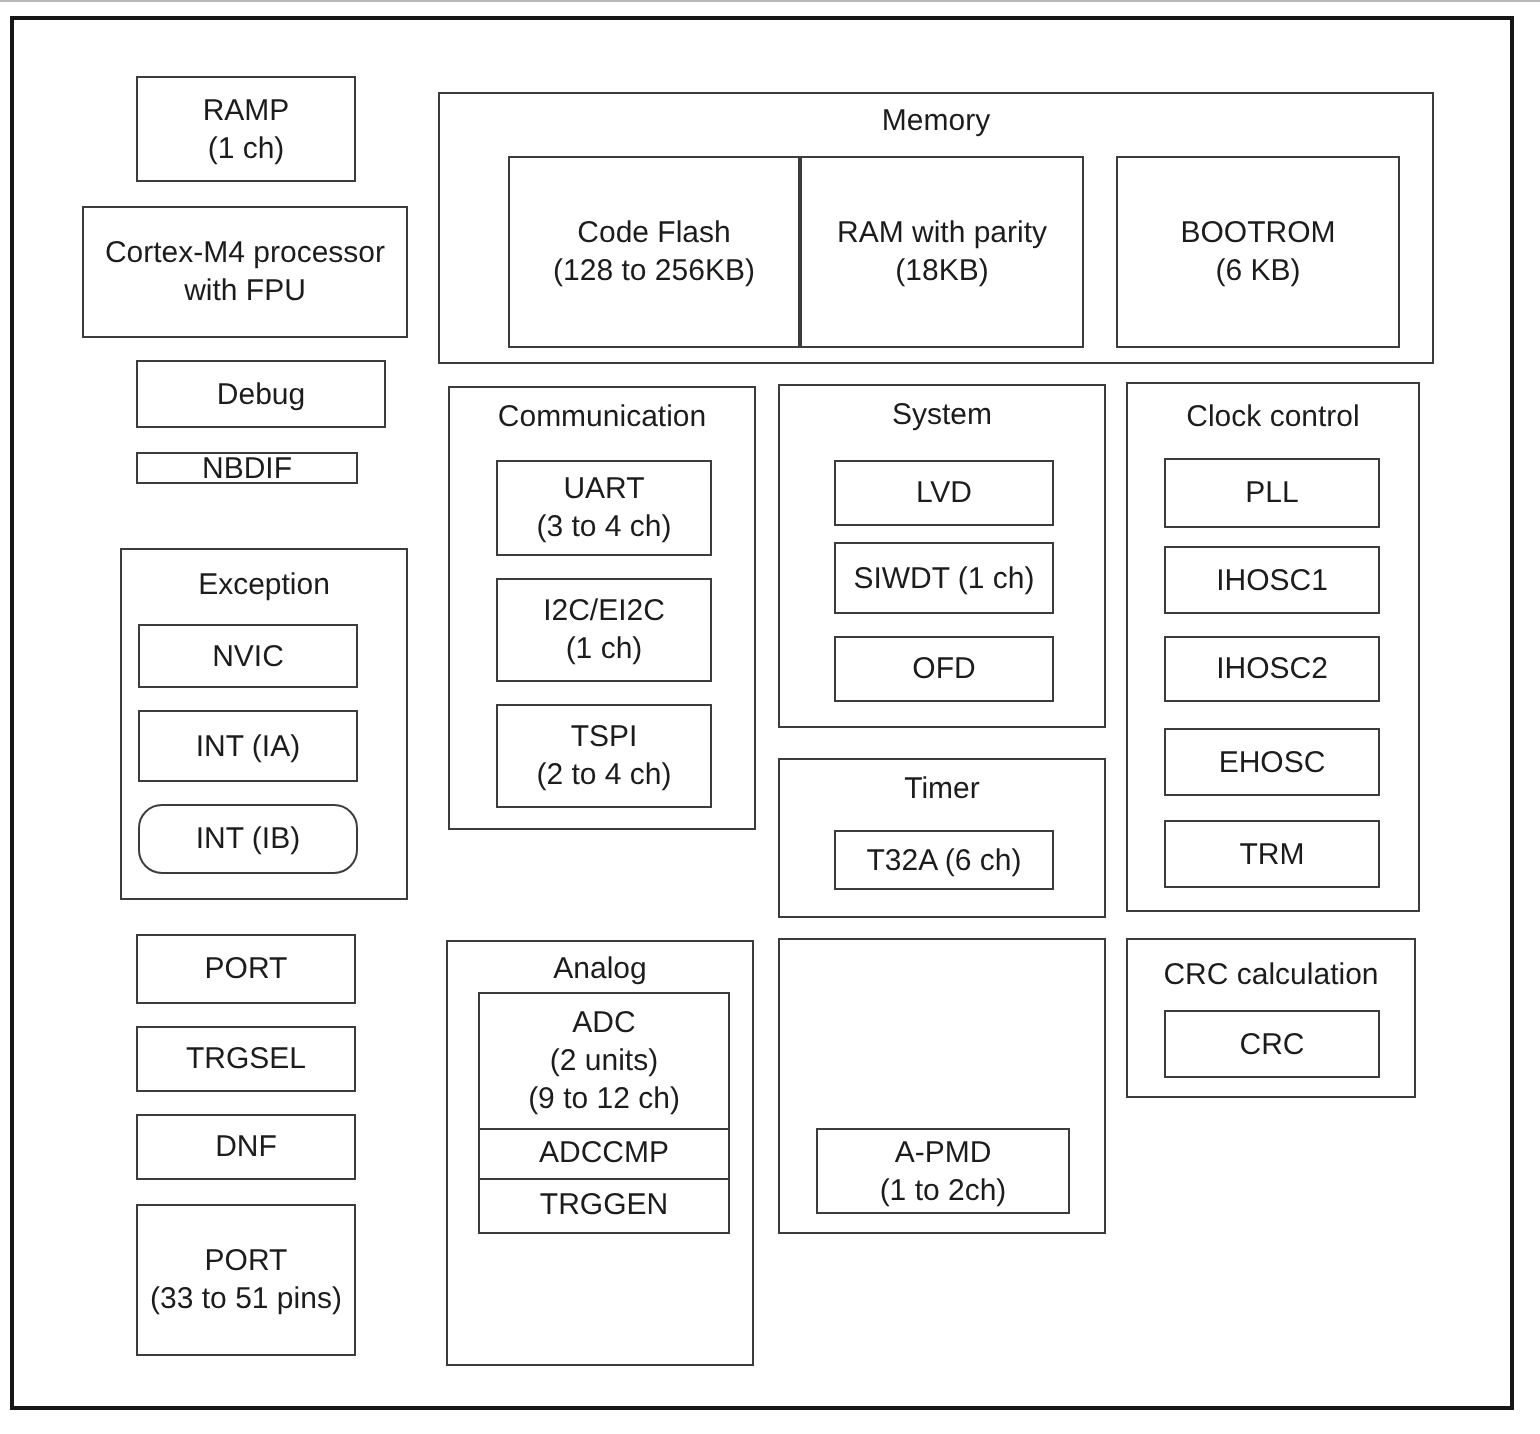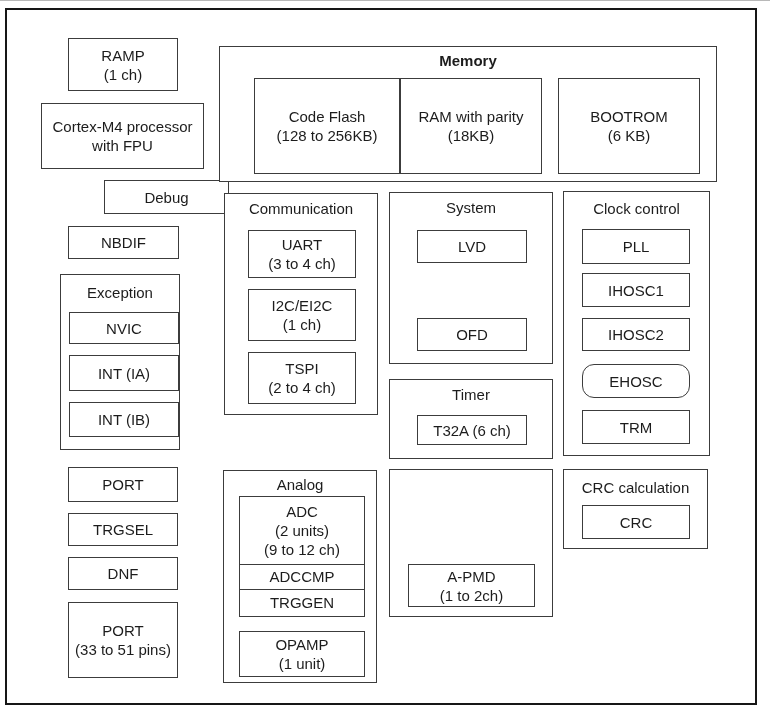--- a/index.html
+++ b/index.html
@@ -30,38 +30,38 @@
 </head>
 <body>
 
 <div id="page">
   <div class="frame"></div>
 
   <div class="box" style="left:68px;top:37px;width:110px;height:53px;">RAMP
 (1 ch)</div>
   <div class="box" style="left:41px;top:102px;width:163px;height:66px;">Cortex-M4 processor
 with FPU</div>
-  <div class="box" style="left:68px;top:179px;width:125px;height:34px;margin-left:36px;">Debug</div>
-  <div class="box" style="left:68px;top:225px;width:111px;height:33px;">NBDIF</div>
+  <div class="box" style="left:68px;top:179px;width:125px;height:34px;">Debug</div>
+  <div class="box" style="left:68px;top:225px;width:111px;height:16px;">NBDIF</div>
 
-  <div class="section" style="left:60px;top:273px;width:120px;height:176px;">
+  <div class="section" style="left:60px;top:273px;width:144px;height:176px;">
     <div class="section-label" style="top:9px;">Exception</div>
     <div class="box" style="left:8px;top:37px;width:110px;height:32px;">NVIC</div>
     <div class="box" style="left:8px;top:80px;width:110px;height:36px;">INT (IA)</div>
-    <div class="box" style="left:8px;top:127px;width:110px;height:35px;">INT (IB)</div>
+    <div class="box" style="left:8px;top:127px;width:110px;height:35px;border-radius:12px;">INT (IB)</div>
   </div>
 
   <div class="box" style="left:68px;top:466px;width:110px;height:35px;">PORT</div>
   <div class="box" style="left:68px;top:512px;width:110px;height:33px;">TRGSEL</div>
   <div class="box" style="left:68px;top:556px;width:110px;height:33px;">DNF</div>
   <div class="box" style="left:68px;top:601px;width:110px;height:76px;">PORT
 (33 to 51 pins)</div>
 
   <div class="section" style="left:219px;top:45px;width:498px;height:136px;">
-    <div class="section-label" style="top:5px;font-weight:bold;">Memory</div>
+    <div class="section-label" style="top:5px;">Memory</div>
     <div class="box" style="left:18px;top:31px;width:146px;height:96px;margin-left:16px;">Code Flash
 (128 to 256KB)</div>
     <div class="box" style="left:180px;top:31px;width:142px;height:96px;">RAM with parity
 (18KB)</div>
     <div class="box" style="left:338px;top:31px;width:142px;height:96px;">BOOTROM
 (6 KB)</div>
   </div>
 
   <div class="section" style="left:224px;top:192px;width:154px;height:222px;">
     <div class="section-label" style="top:6px;">Communication</div>
@@ -69,48 +69,47 @@
 (3 to 4 ch)</div>
     <div class="box" style="left:23px;top:95px;width:108px;height:52px;">I2C/EI2C
 (1 ch)</div>
     <div class="box" style="left:23px;top:158px;width:108px;height:52px;">TSPI
 (2 to 4 ch)</div>
   </div>
 
   <div class="section" style="left:389px;top:191px;width:164px;height:172px;">
     <div class="section-label" style="top:6px;">System</div>
     <div class="box" style="left:27px;top:37px;width:110px;height:33px;">LVD</div>
+    <div class="box" style="left:27px;top:78px;width:110px;height:36px;">SIWDT (1 ch)</div>
     <div class="box" style="left:27px;top:125px;width:110px;height:33px;">OFD</div>
   </div>
 
   <div class="section" style="left:389px;top:378px;width:164px;height:80px;">
     <div class="section-label" style="top:6px;">Timer</div>
     <div class="box" style="left:27px;top:35px;width:110px;height:30px;">T32A (6 ch)</div>
   </div>
 
   <div class="section" style="left:563px;top:190px;width:147px;height:265px;">
     <div class="section-label" style="top:8px;">Clock control</div>
     <div class="box" style="left:18px;top:37px;width:108px;height:35px;">PLL</div>
     <div class="box" style="left:18px;top:81px;width:108px;height:34px;">IHOSC1</div>
     <div class="box" style="left:18px;top:126px;width:108px;height:33px;">IHOSC2</div>
-    <div class="box" style="left:18px;top:172px;width:108px;height:34px;border-radius:12px;">EHOSC</div>
+    <div class="box" style="left:18px;top:172px;width:108px;height:34px;">EHOSC</div>
     <div class="box" style="left:18px;top:218px;width:108px;height:34px;">TRM</div>
   </div>
 
   <div class="section" style="left:223px;top:469px;width:154px;height:213px;">
     <div class="section-label" style="top:5px;">Analog</div>
     <div class="stack" style="left:15px;top:25px;width:126px;height:121px;">
       <div class="box" style="top:0;height:69px;">ADC
 (2 units)
 (9 to 12 ch)</div>
       <div class="box" style="top:67.5px;height:26.5px;">ADCCMP</div>
       <div class="box" style="top:92.5px;height:28.5px;">TRGGEN</div>
     </div>
-    <div class="box" style="left:15px;top:160px;width:126px;height:46px;">OPAMP
-(1 unit)</div>
   </div>
 
   <div class="section" style="left:389px;top:468px;width:164px;height:148px;">
     <div class="box" style="left:18px;top:94px;width:127px;height:43px;">A-PMD
 (1 to 2ch)</div>
   </div>
 
   <div class="section" style="left:563px;top:468px;width:145px;height:80px;">
     <div class="section-label" style="top:9px;">CRC calculation</div>
     <div class="box" style="left:18px;top:35px;width:108px;height:34px;">CRC</div>

